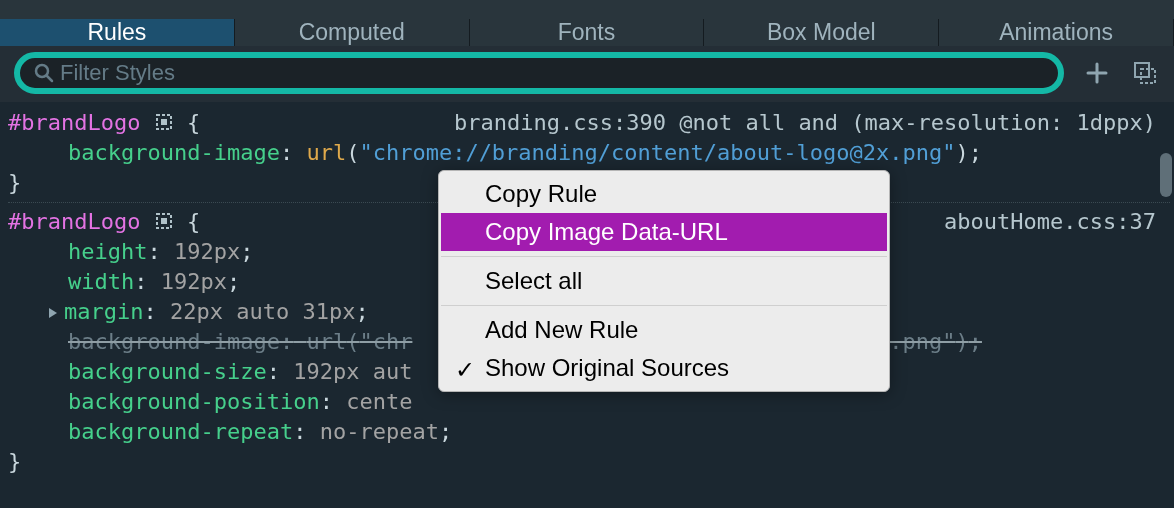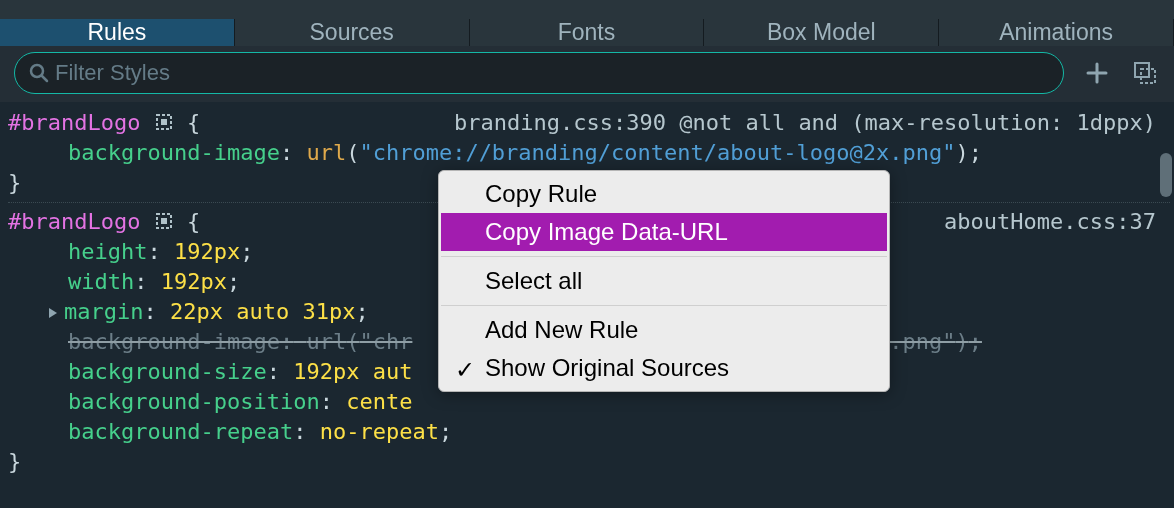--- a/index.html
+++ b/index.html
@@ -38,40 +38,40 @@
   padding: 6px 14px 8px;
   background: #242e36;
   gap: 18px;
 }
 .search {
   flex: 1;
   display: flex;
   align-items: center;
   height: 42px;
   background: #1b2227;
-  border: 1px solid #14b8a6;
+  border: 6px solid #14b8a6;
   border-radius: 22px;
   padding: 0 14px;
   color: #647b87;
 }
 .search svg { margin-right: 6px; flex-shrink: 0; }
 .search .phold { color: #647b87; font-size: 22px; }
 .tool-icon { width: 30px; height: 30px; display:flex; align-items:center; justify-content:center; cursor:pointer; color:#8fa5b0; }
 .rules {
   font-family: Menlo, Consolas, monospace;
   font-size: 22px;
   line-height: 30px;
   padding: 6px 4px 8px 8px;
   position: relative;
 }
 .rule-row { white-space: pre; }
 .selector { color: #e373e3; }
 .brace { color: #c9d7dd; }
 .prop { color: #46d08c; }
-.num { color: #fde047; }
+.num { color: #a3a3a3; }
 .url-kw { color: #dfa94b; }
 .str { color: #519fd6; }
 .link { color: #b6c7ce; }
 .media { color: #b6c7ce; }
 .origin-right { float: right; padding-right: 14px; color: #b6c7ce; }
 .strik { text-decoration: line-through; text-decoration-color: #8f9ea5; color: #6c7e88; }
 .strik .prop, .strik .url-kw, .strik .str { color: #6c7e88; }
 .indent { padding-left: 60px; }
 .hl-icon { display:inline-flex; vertical-align: -2px; }
 .tri { display:inline-flex; vertical-align: -1px; margin-right: 4px; }
@@ -106,21 +106,21 @@
   width: 12px; height: 44px;
   background: #5f6f78;
   border-radius: 6px;
 }
 </style>
 </head>
 <body>
 
 <div class="tabs">
   <div class="tab active">Rules</div>
-  <div class="tab">Sources</div>
+  <div class="tab">Computed</div>
   <div class="tab">Fonts</div>
   <div class="tab">Box Model</div>
   <div class="tab">Animations</div>
 </div>
 
 <div class="toolbar">
   <div class="search">
     <svg width="20" height="20" viewBox="0 0 20 20">
         <circle cx="8" cy="8" r="6" fill="none" stroke="#647b87" stroke-width="2.5"></circle>
         <line x1="13" y1="13" x2="18" y2="18" stroke="#647b87" stroke-width="2.5" stroke-linecap="round"></line>

